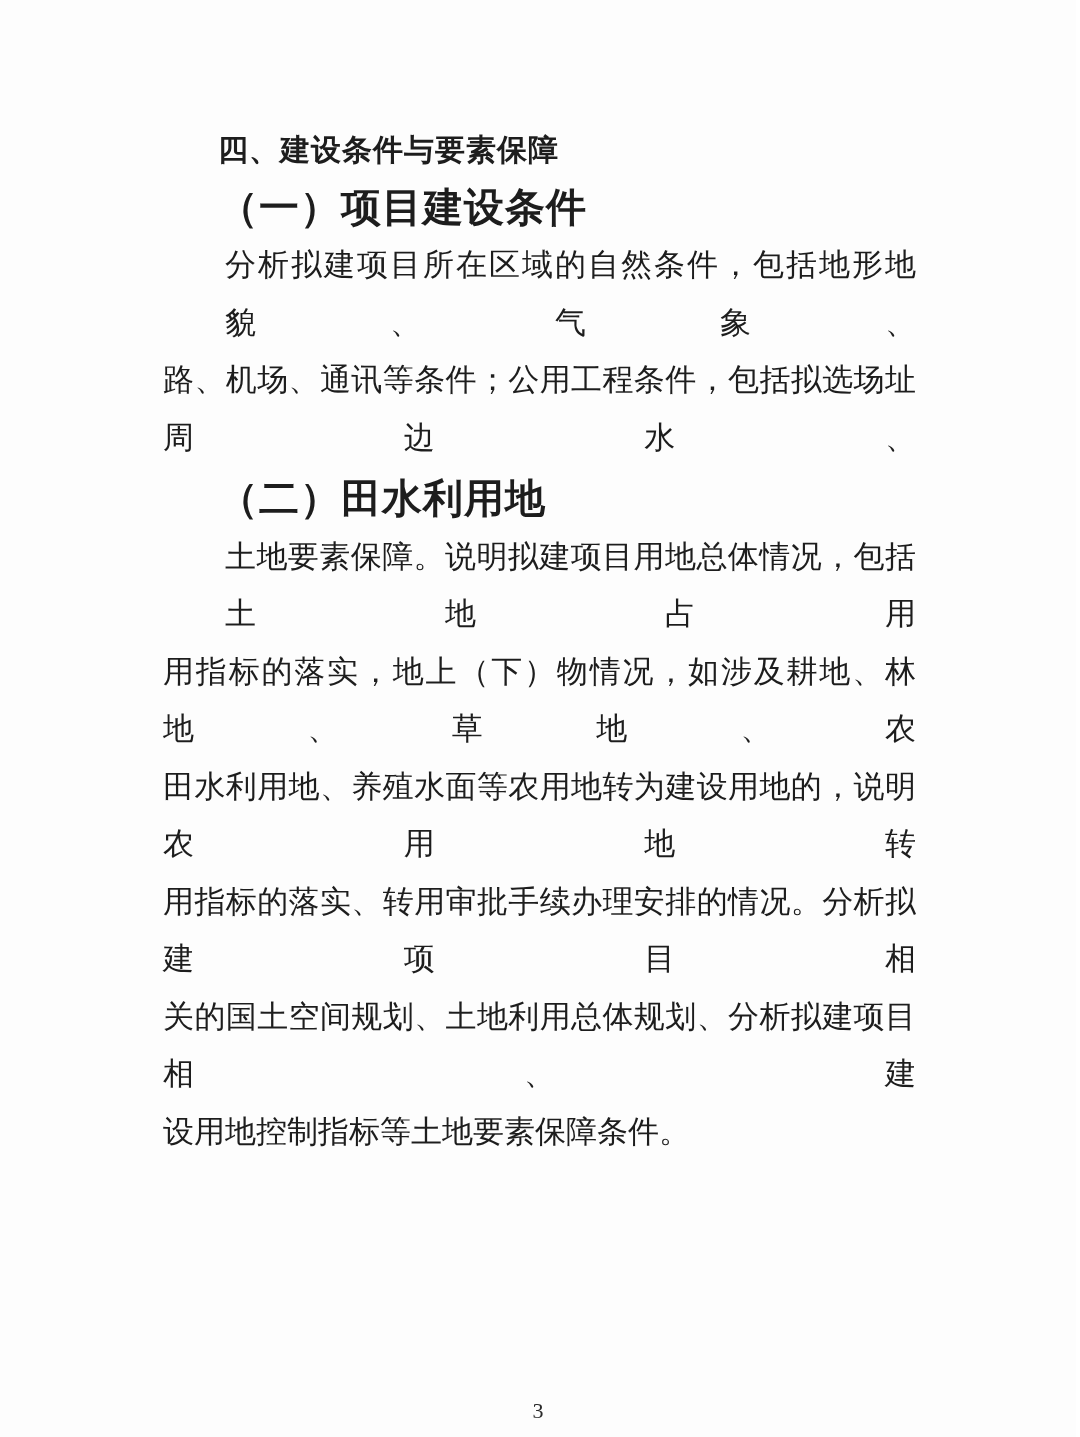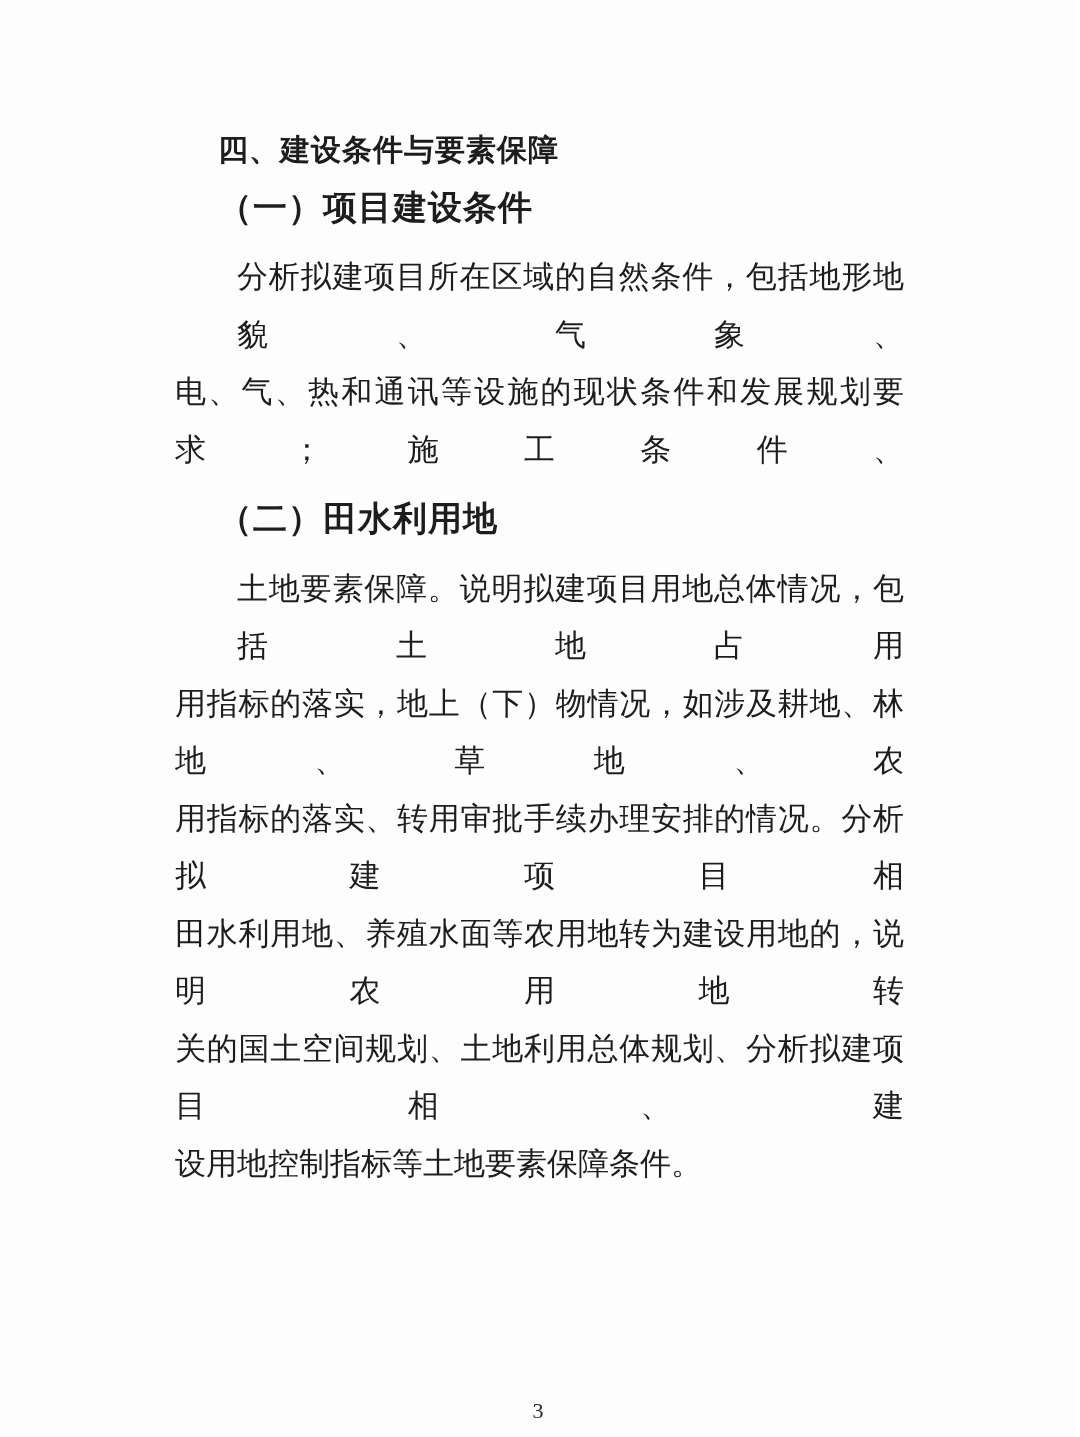--- a/index.html
+++ b/index.html
@@ -24,28 +24,28 @@
     font-weight: 700;
     font-size: 30px;
     line-height: 57.5px;
     padding-left: 55px;
     letter-spacing: 1px;
     margin: 0;
     white-space: nowrap;
   }
   .sub-heading {
     font-weight: 700;
-    font-size: 34px;
+    font-size: 40px;
     line-height: 57.5px;
     padding-left: 55px;
     letter-spacing: 1px;
     margin: 0;
     white-space: nowrap;
   }
-  .para { margin: 12px; }
+  .para { margin: 0; }
   .line {
     font-size: 31px;
     line-height: 57.5px;
     text-align: justify;
     text-align-last: justify;
     text-justify: inter-character;
   }
   .line.first { padding-left: 62px; }
   .line.last  { text-align-last: left; }
   .sp { margin-top: 4px; }
@@ -63,29 +63,29 @@
 <body>
 
 <div class="page">
 
   <h1 class="doc-heading">四、建设条件与要素保障</h1>
 
   <h2 class="sub-heading">（一）项目建设条件</h2>
 
   <div class="para">
     <div class="line first">分析拟建项目所在区域的自然条件，包括地形地貌、气象、</div>
-    <div class="line">电、气、热和通讯等设施的现状条件和发展规划要求；施工条件、</div>
+    <div class="line">路、机场、通讯等条件；公用工程条件，包括拟选场址周边水、</div>
   </div>
 
   <h2 class="sub-heading sp">（二）田水利用地</h2>
 
   <div class="para">
     <div class="line first">土地要素保障。说明拟建项目用地总体情况，包括土地占用</div>
     <div class="line">用指标的落实，地上（下）物情况，如涉及耕地、林地、草地、农</div>
+    <div class="line">田水利用地、养殖水面等农用地转为建设用地的，说明农用地转</div>
     <div class="line">用指标的落实、转用审批手续办理安排的情况。分析拟建项目相</div>
-    <div class="line">田水利用地、养殖水面等农用地转为建设用地的，说明农用地转</div>
     <div class="line">关的国土空间规划、土地利用总体规划、分析拟建项目相、建</div>
     <div class="line last">设用地控制指标等土地要素保障条件。</div>
   </div>
 
   <div class="page-number">3</div>
 
 </div>
 
 </body></html>

